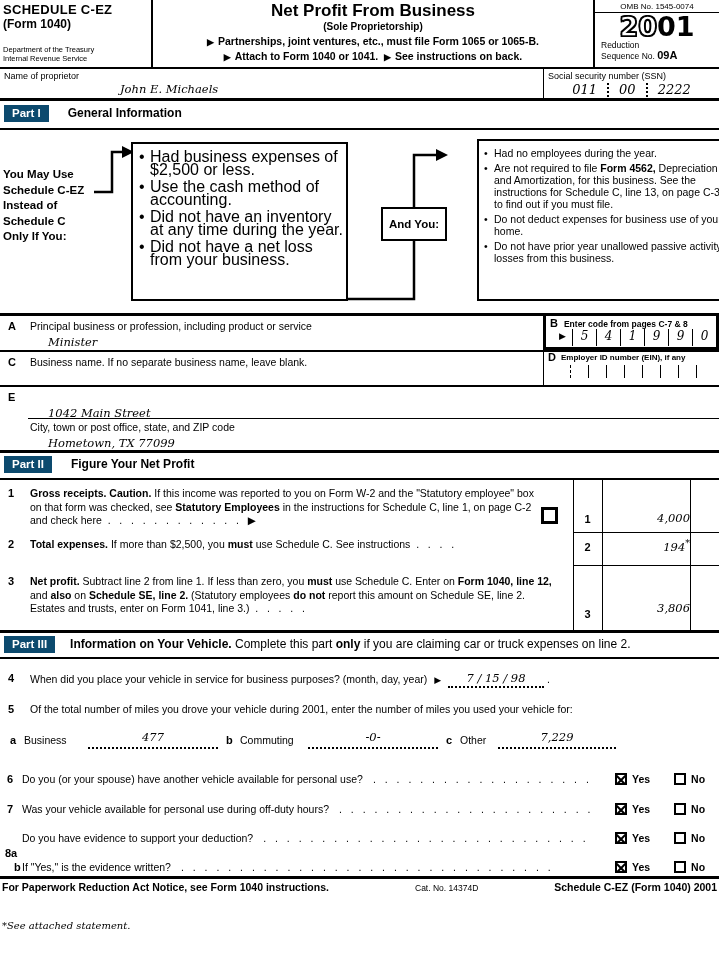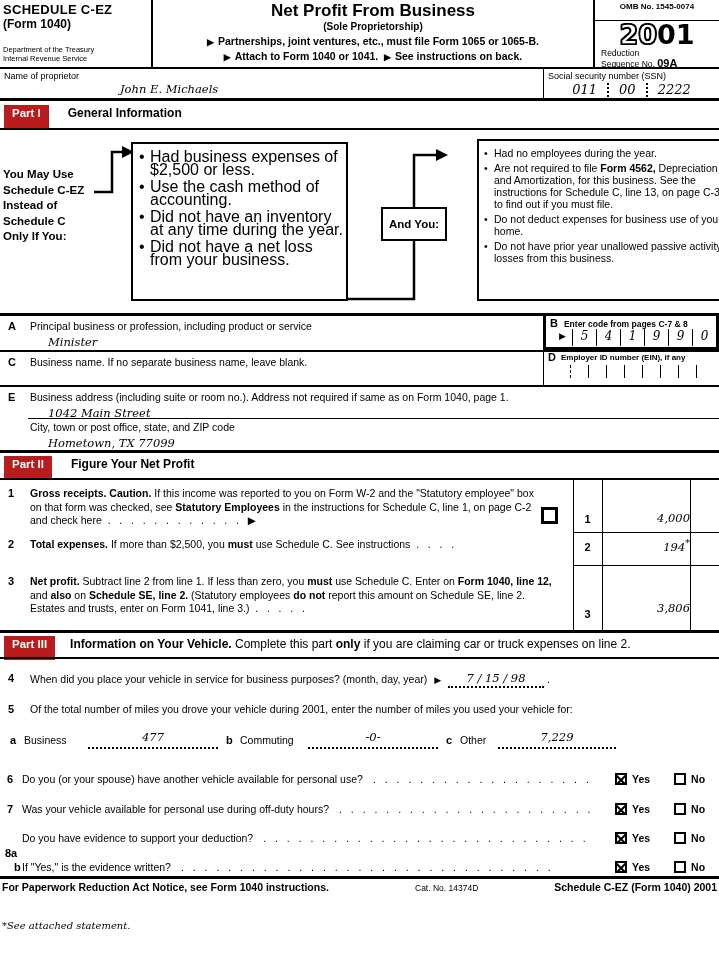--- a/index.html
+++ b/index.html
@@ -18,35 +18,35 @@
   .header { position:absolute; top:0; left:0; width:719px; height:69px; border-bottom:2px solid #000; display:flex; }
   .h-left { width:153px; border-right:2px solid #000; padding:2px 3px; position:relative; }
   .sched { font-weight:bold; font-size:13px; letter-spacing:.3px; }
   .formnum { font-weight:bold; font-size:12px; }
   .agency { position:absolute; left:3px; bottom:4px; font-size:7.5px; line-height:9px; }
   .h-center { flex:1; text-align:center; padding-top:1px; }
   .title { font-weight:bold; font-size:17px; }
   .subtitle { font-weight:bold; font-size:10px; }
   .inst { font-weight:bold; font-size:10.5px; margin-top:3px; }
   .h-right { width:126px; border-left:2px solid #000; }
-  .omb { font-size:8px; text-align:center; padding:2px 0 9px; border-bottom:1.5px solid #000;font-weight:bold; }
+  .omb { font-size:8px; text-align:center; padding:2px 0 1px; border-bottom:1.5px solid #000; }
   .year { text-align:center; font-weight:bold; font-size:27px; line-height:28px; font-family:"DejaVu Sans", sans-serif; }
   .y-outline { color:#fff; -webkit-text-stroke:1.4px #000; text-shadow:-1px -1px 0 #000, 1px -1px 0 #000, -1px 1px 0 #000, 1px 1px 0 #000; }
   .attach { font-size:8.5px; padding-left:6px; line-height:9.5px; }
   .attach b { font-size:11px; }
   
   .name-row { position:absolute; top:69px; left:0; width:719px; height:32px; border-bottom:3px solid #000; display:flex; }
   .nr-left { flex:1; position:relative; }
   .small-label { font-size:9px; padding:2px 0 0 4px; }
   .nr-name { position:absolute; left:120px; top:13px; }
   .nr-right { width:176px; border-left:1.5px solid #000; position:relative; }
   .ssn-val { position:absolute; top:13px; left:0; right:0; display:flex; justify-content:center; align-items:center; font-size:13px; }
   .ssn-div { display:inline-block; width:0; height:14px; border-left:2px dotted #000; margin:0 10px; }
   
-  .part-tag { display:inline-block; background:#b91c1c; color:#fff; font-weight:bold; font-size:11.5px; padding:2px 8px 10px; }
+  .part-tag { display:inline-block; background:#0c4a6e; color:#fff; font-weight:bold; font-size:11.5px; padding:2px 8px 3px; }
   .part-title { font-weight:bold; font-size:12px; }
   .rule { position:absolute; left:0; width:719px; border-top:2px solid #000; }
   .rule-thick { position:absolute; left:0; width:719px; border-top:3px solid #000; }
   
   .flow { position:absolute; top:131px; left:0; width:719px; height:182px; }
   .fl-label { position:absolute; left:3px; top:36px; width:118px; font-weight:bold; font-size:11.5px; line-height:15.5px; }
   .fl-box { position:absolute; border:2.5px solid #000; background:#fff; }
   .fl-left { left:131px; top:11px; width:217px; height:159px; padding:7px 3px 0 4px; }
   .fl-right { left:477px; top:8px; width:250px; height:162px; padding:6px 2px 0 3px; }
   .fl-and { left:381px; top:76px; width:66px; height:34px; display:flex; align-items:center; justify-content:center; font-weight:bold; font-size:11.5px; }
@@ -235,21 +235,20 @@
       <span class="ein-cell"></span>
       <span class="ein-cell"></span>
       <span class="ein-cell"></span>
       <span class="ein-cell"></span>
       <span class="ein-cell"></span>
       <span class="ein-cell"></span>
     </div>
   </div>
   <div class="info-row" style="top:385px; height:33px; border-top:2px solid #000;">
     <span class="letter">E</span>
-    <span class="row-label">Business address (including suite or room no.). Address not required if same as on Form 1040, page 1.</span>
     <span class="row-val val">1042 Main Street</span>
   </div>
   <div class="info-row" style="top:418px; height:35px;">
     <div class="abs" style="top:0; left:28px; right:0; border-top:1.5px solid #000;"></div>
     <span class="row-label" style="top:3px;">City, town or post office, state, and ZIP code</span>
     <span class="row-val val" style="top:18px;">Hometown, TX 77099</span>
   </div>
   <div class="rule-thick" style="top:450px;"></div>
 
   <div class="abs" style="top:456px; left:4px;">

